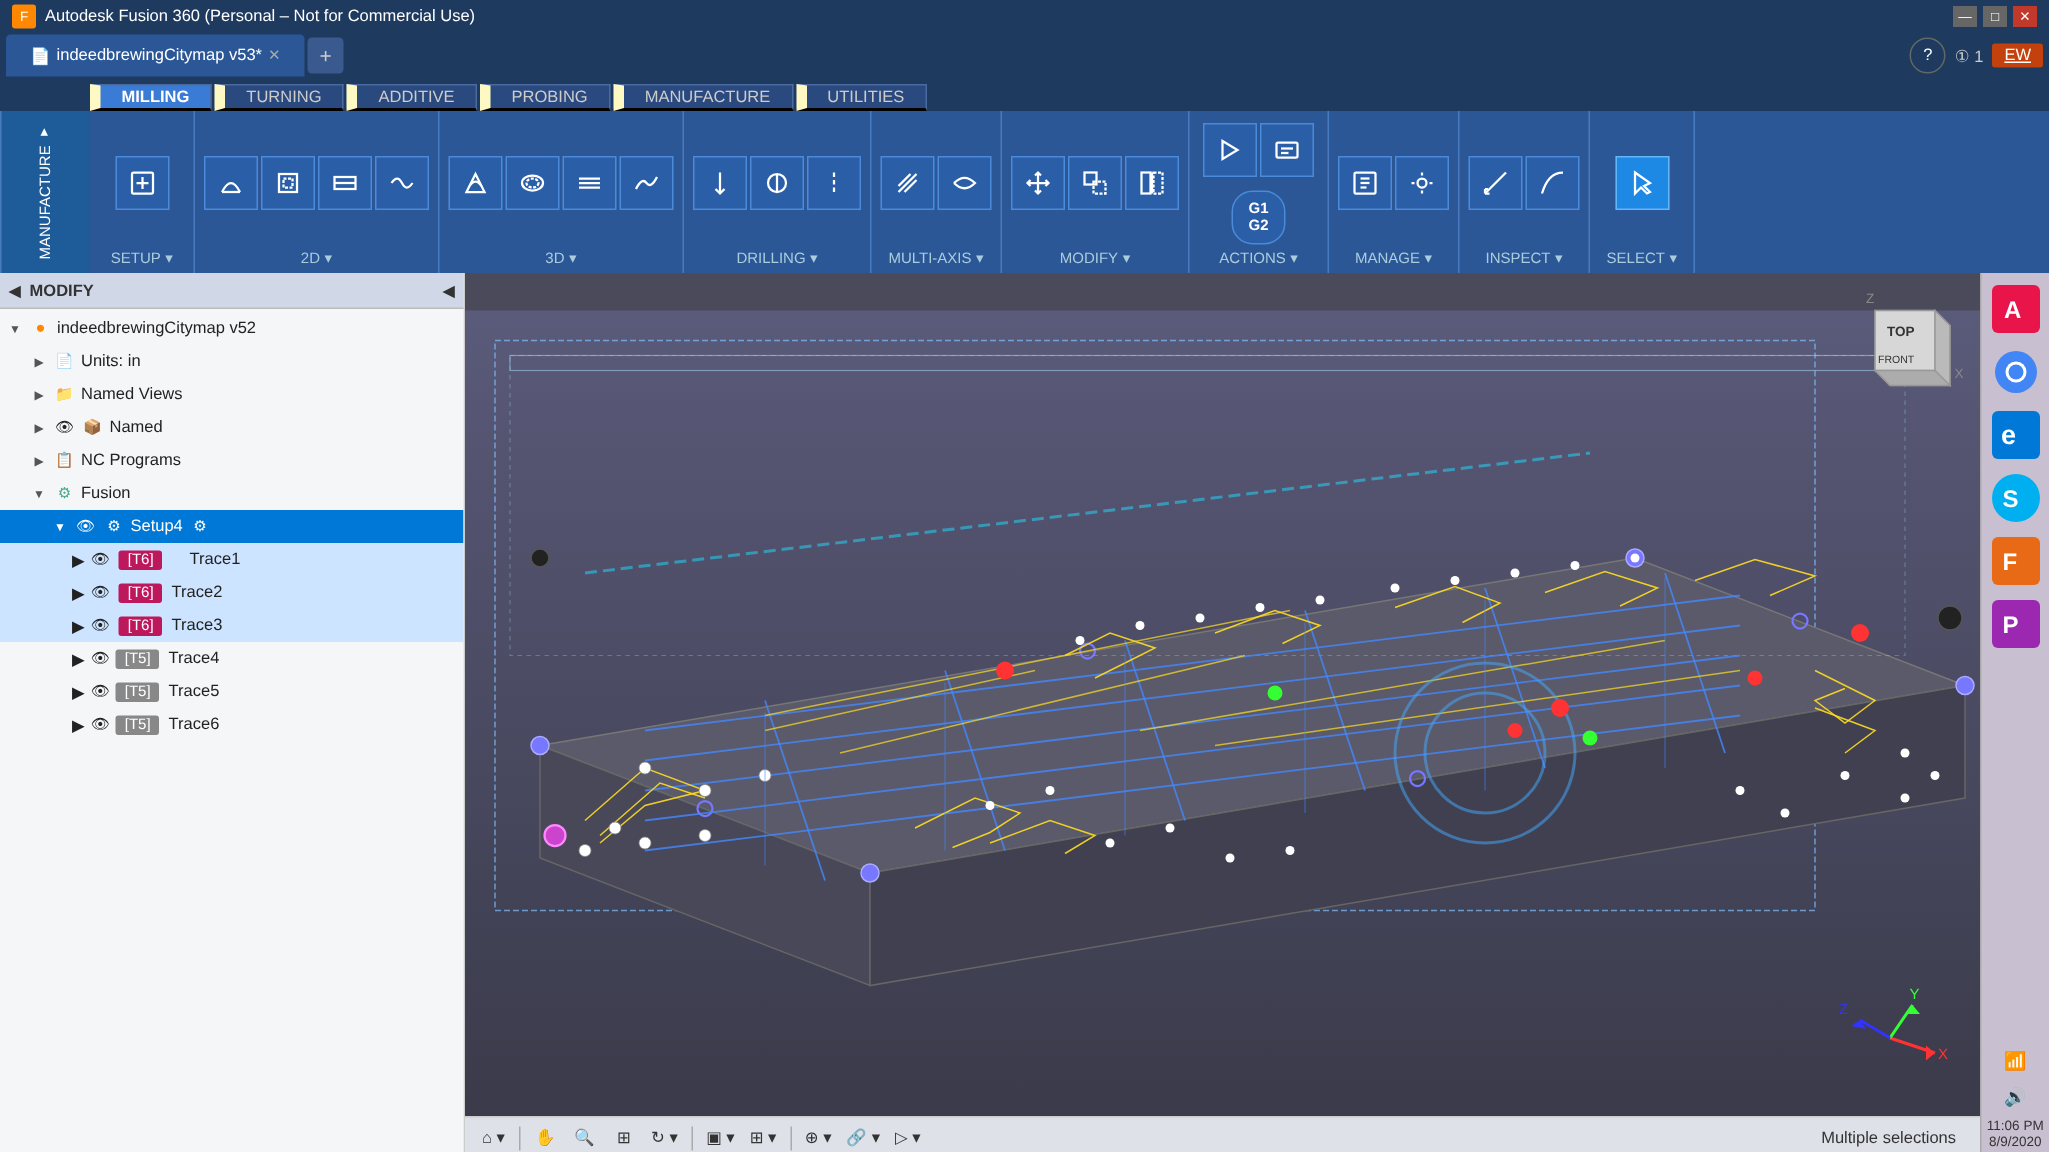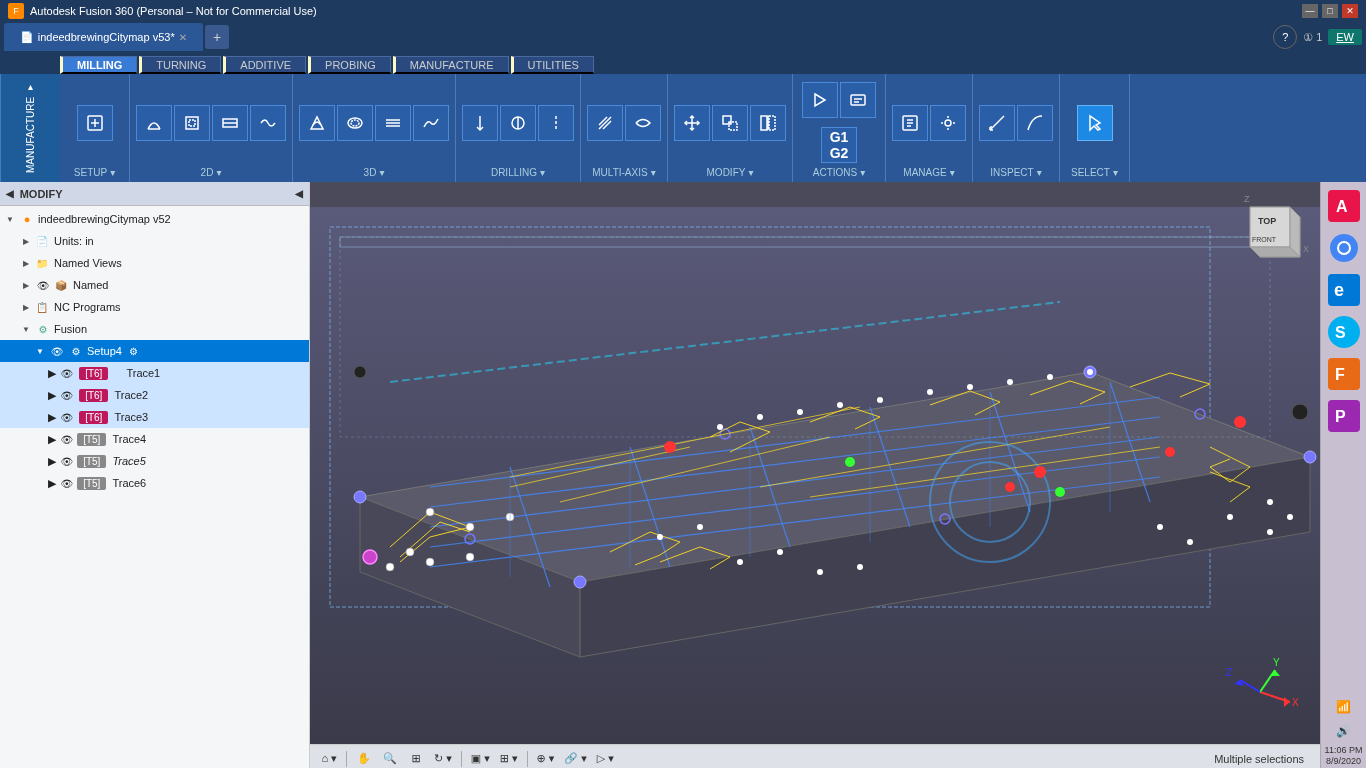--- a/index.html
+++ b/index.html
@@ -37,21 +37,21 @@
       align-items: flex-end;
       padding-left: 60px;
     }
     .tab {
       padding: 3px 14px;
       font-size: 11px;
       color: #ccc;
       cursor: pointer;
       background: #2a4a7f;
       border-top: 1px solid #4a6a9f;
-      border-left: 3px solid #fef9c3;
+      border-left: 7px solid #fef9c3;
       border-right: 1px solid #4a6a9f;
       margin-right: 2px;
       height: 18px;
       display: flex;
       align-items: center;
     }
     .tab.active {
       background: #3a7bd5;
       color: white;
       font-weight: bold;
@@ -372,21 +372,21 @@
     <span>indeedbrewingCitymap v53*</span>
     <span class="close-x">✕</span>
   </div>
   <button style="width:24px;height:24px;background:#3a5a8f;border:none;color:#ccc;cursor:pointer;border-radius:3px;font-size:14px;">+</button>
   <div style="flex:1;"></div>
   <div style="display:flex;gap:6px;align-items:center;color:#ccc;">
     <button style="width:24px;height:24px;background:transparent;border:1px solid #666;color:white;cursor:pointer;border-radius:50%;font-size:11px;">?</button>
     <div style="display:flex;align-items:center;gap:2px;color:#ccc;font-size:11px;">
       <span>① 1</span>
     </div>
-    <button style="background:#0f766e;border:none;color:white;padding:2px 8px;cursor:pointer;border-radius:2px;font-size:11px;text-decoration:underline;">EW</button>
+    <button style="background:#c2410c;border:none;color:white;padding:2px 8px;cursor:pointer;border-radius:2px;font-size:11px;text-decoration:underline;">EW</button>
   </div>
 </div>
 
 <div id="toolbar-area">
 
   <div id="tabs">
     <button class="tab active">MILLING</button>
     <button class="tab">TURNING</button>
     <button class="tab">ADDITIVE</button>
     <button class="tab">PROBING</button>
@@ -544,21 +544,21 @@
                 <polygon points="5,4 15,10 5,16"></polygon>
               </svg>
           </button>
           <button class="tbtn">
             <svg viewBox="0 0 20 20" fill="none" stroke="white" stroke-width="1.5">
                 <rect x="3" y="5" width="14" height="10" rx="1"></rect>
                 <line x1="6" y1="9" x2="14" y2="9"></line>
                 <line x1="6" y1="12" x2="11" y2="12"></line>
               </svg>
           </button>
-          <button class="tbtn" style="font-size:14px;color:white;font-weight:bold;">G1<br>G2</button>
+          <button class="tbtn" style="font-size:10px;color:white;font-weight:bold;border-radius:14px;">G1<br>G2</button>
         </div>
         <div class="group-label">ACTIONS <span>▾</span></div>
       </div>
 
       <div class="toolbar-group">
         <div class="group-btns">
           <button class="tbtn">
             <svg viewBox="0 0 20 20" fill="none" stroke="white" stroke-width="1.5">
                 <rect x="3" y="3" width="14" height="14" rx="1"></rect>
                 <line x1="7" y1="7" x2="13" y2="7"></line>
@@ -691,21 +691,21 @@
         <span class="expand-arrow">▶</span>
         <span style="font-size:10px;margin:0 2px;">👁</span>
         <span style="background:#888;color:white;padding:1px 6px;border-radius:2px;font-size:10px;">[T5]</span>
         <span style="margin-left:4px;font-size:11px;">Trace4</span>
       </div>
 
       <div class="trace-row" style="padding-left:48px;">
         <span class="expand-arrow">▶</span>
         <span style="font-size:10px;margin:0 2px;">👁</span>
         <span style="background:#888;color:white;padding:1px 6px;border-radius:2px;font-size:10px;">[T5]</span>
-        <span style="margin-left:4px;font-size:11px;font-style:italic;">Trace5</span>
+        <span style="margin-left:4px;font-size:11px;">Trace5</span>
       </div>
 
       <div class="trace-row" style="padding-left:48px;">
         <span class="expand-arrow">▶</span>
         <span style="font-size:10px;margin:0 2px;">👁</span>
         <span style="background:#888;color:white;padding:1px 6px;border-radius:2px;font-size:10px;">[T5]</span>
         <span style="margin-left:4px;font-size:11px;">Trace6</span>
       </div>
 
     </div>

